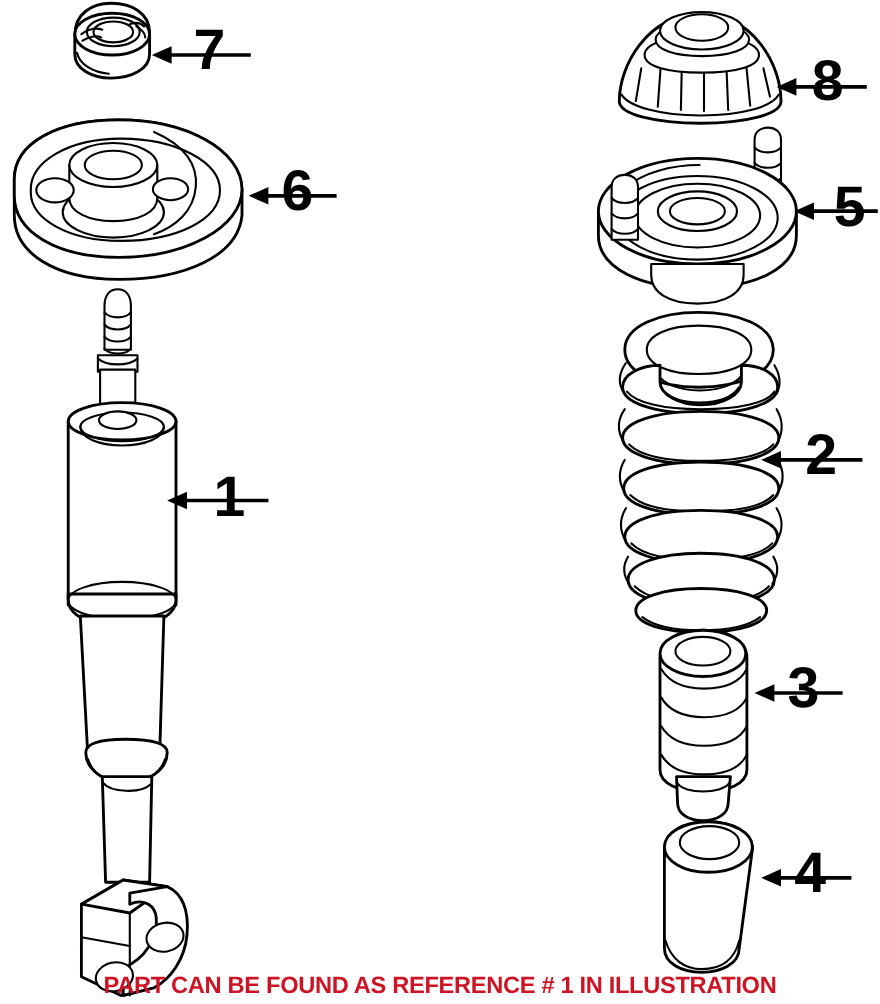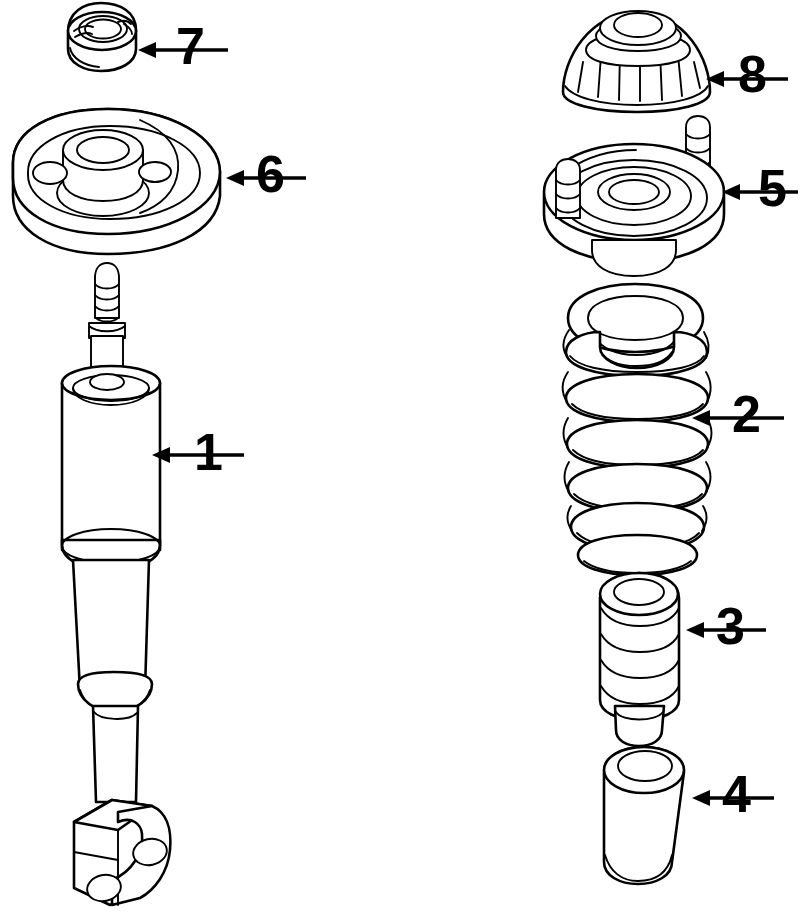--- a/index.html
+++ b/index.html
@@ -382,14 +382,15 @@
   <div class="callout-num" style="left:738px; top:48px;">8</div>
 
   <div class="callout-num" style="left:758px; top:162px;">5</div>
 
   <div class="callout-num" style="left:732px; top:388px;">2</div>
 
   <div class="callout-num" style="left:716px; top:600px;">3</div>
 
   <div class="callout-num" style="left:722px; top:768px;">4</div>
 
+  <div id="footer-note">PART CAN BE FOUND AS REFERENCE # 1 IN ILLUSTRATION</div>
 
 </div>
 
 </body></html>

